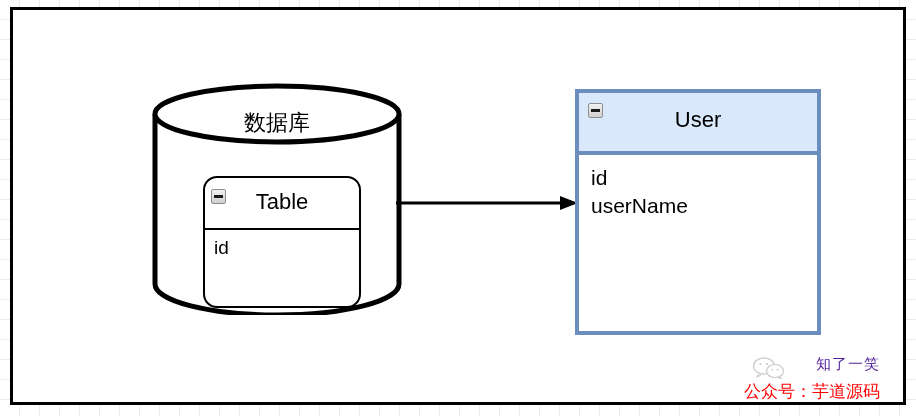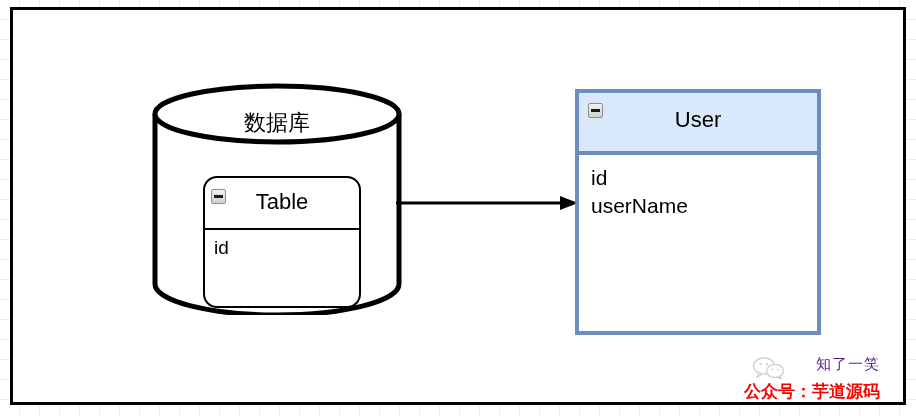--- a/index.html
+++ b/index.html
@@ -80,21 +80,21 @@
     top: 2px;
     width: 34px;
     height: 22px;
   }
   .wm-red {
     position: absolute;
     left: -8px;
     top: 25px;
     font-size: 17px;
     color: #ff0000;
-    font-weight: 700;
+    font-weight: 400;
     letter-spacing: 0px;
     white-space: nowrap;
     text-align: right;
   }
 
   
   #cylinder {
     position: absolute;
     left: 150px;
     top: 83px;

